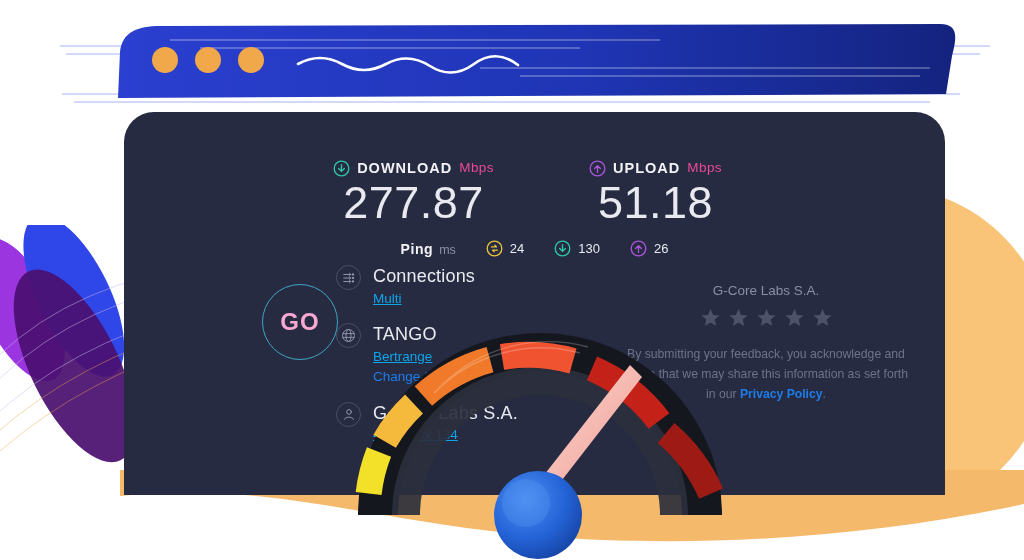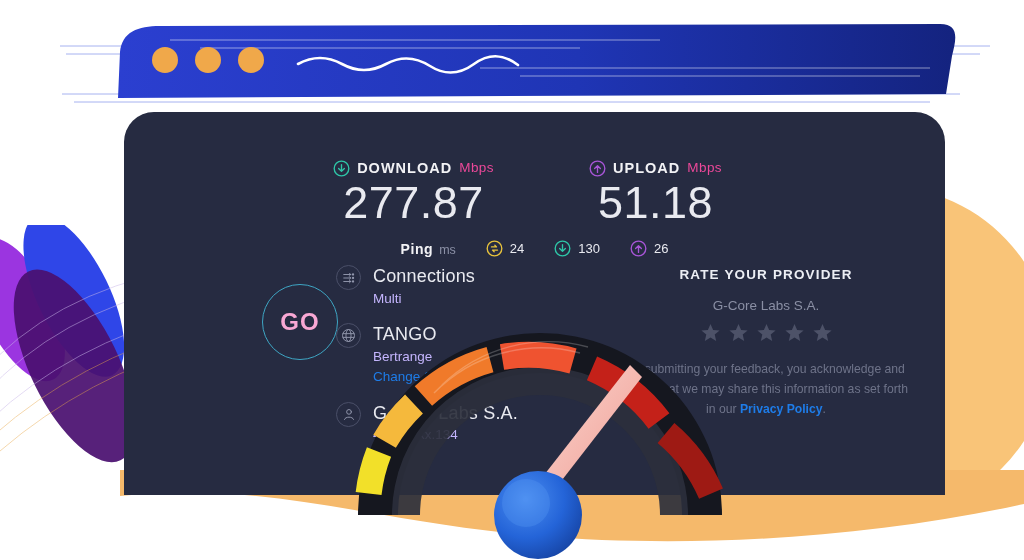--- a/index.html
+++ b/index.html
@@ -71,21 +71,21 @@
   
   #conn-info { position: absolute; left: 212px; top: 152px; width: 230px; }
   .conn-row { display: flex; align-items: flex-start; gap: 12px; margin-bottom: 14px; }
   .conn-ico {
     width: 25px; height: 25px; border-radius: 50%;
     border: 1px solid #4a4f68; flex: 0 0 25px;
     display: flex; align-items: center; justify-content: center; margin-top: 1px;
   }
   .conn-txt { padding-top: 1px; }
   .conn-title { font-size: 18px; color: #e9eaf0; letter-spacing: .01em; line-height: 1.25; }
-  .conn-sub { font-size: 13.5px; color: #c4b5fd; line-height: 1.45; margin-top: 1px; }
+  .conn-sub { font-size: 13.5px; color: #0ea5e9; line-height: 1.45; margin-top: 1px; text-decoration: underline; }
   .conn-link {
     font-size: 13.5px; color: #1e7ce8; line-height: 1.45;
     text-decoration: none; cursor: pointer; display: inline-block; margin-top: 1px;
   }
 
   
   #rate { position: absolute; left: 487px; top: 155px; width: 310px; text-align: center; }
   #rate-title {
     font-size: 13.5px; font-weight: bold; color: #eceef4;
     letter-spacing: .085em;
@@ -276,21 +276,20 @@
           </svg>
         </div>
         <div class="conn-txt">
           <div class="conn-title">G-Core Labs S.A.</div>
           <div class="conn-sub">45.140.xx.134</div>
         </div>
       </div>
     </div>
 
     <div id="rate">
-      <div id="rate-title">RATE YOUR PROVIDER</div>
       <div id="rate-provider">G-Core Labs S.A.</div>
 
       <div id="stars">
         <svg class="star" viewBox="0 0 24 24">
           <path fill="#4d5268" d="M12 2.2 L15 9 L22.4 9.6 L16.8 14.4 L18.5 21.6 L12 17.7 L5.5 21.6 L7.2 14.4 L1.6 9.6 L9 9 Z"></path>
         </svg>
         <svg class="star" viewBox="0 0 24 24">
           <path fill="#4d5268" d="M12 2.2 L15 9 L22.4 9.6 L16.8 14.4 L18.5 21.6 L12 17.7 L5.5 21.6 L7.2 14.4 L1.6 9.6 L9 9 Z"></path>
         </svg>
         <svg class="star" viewBox="0 0 24 24">

